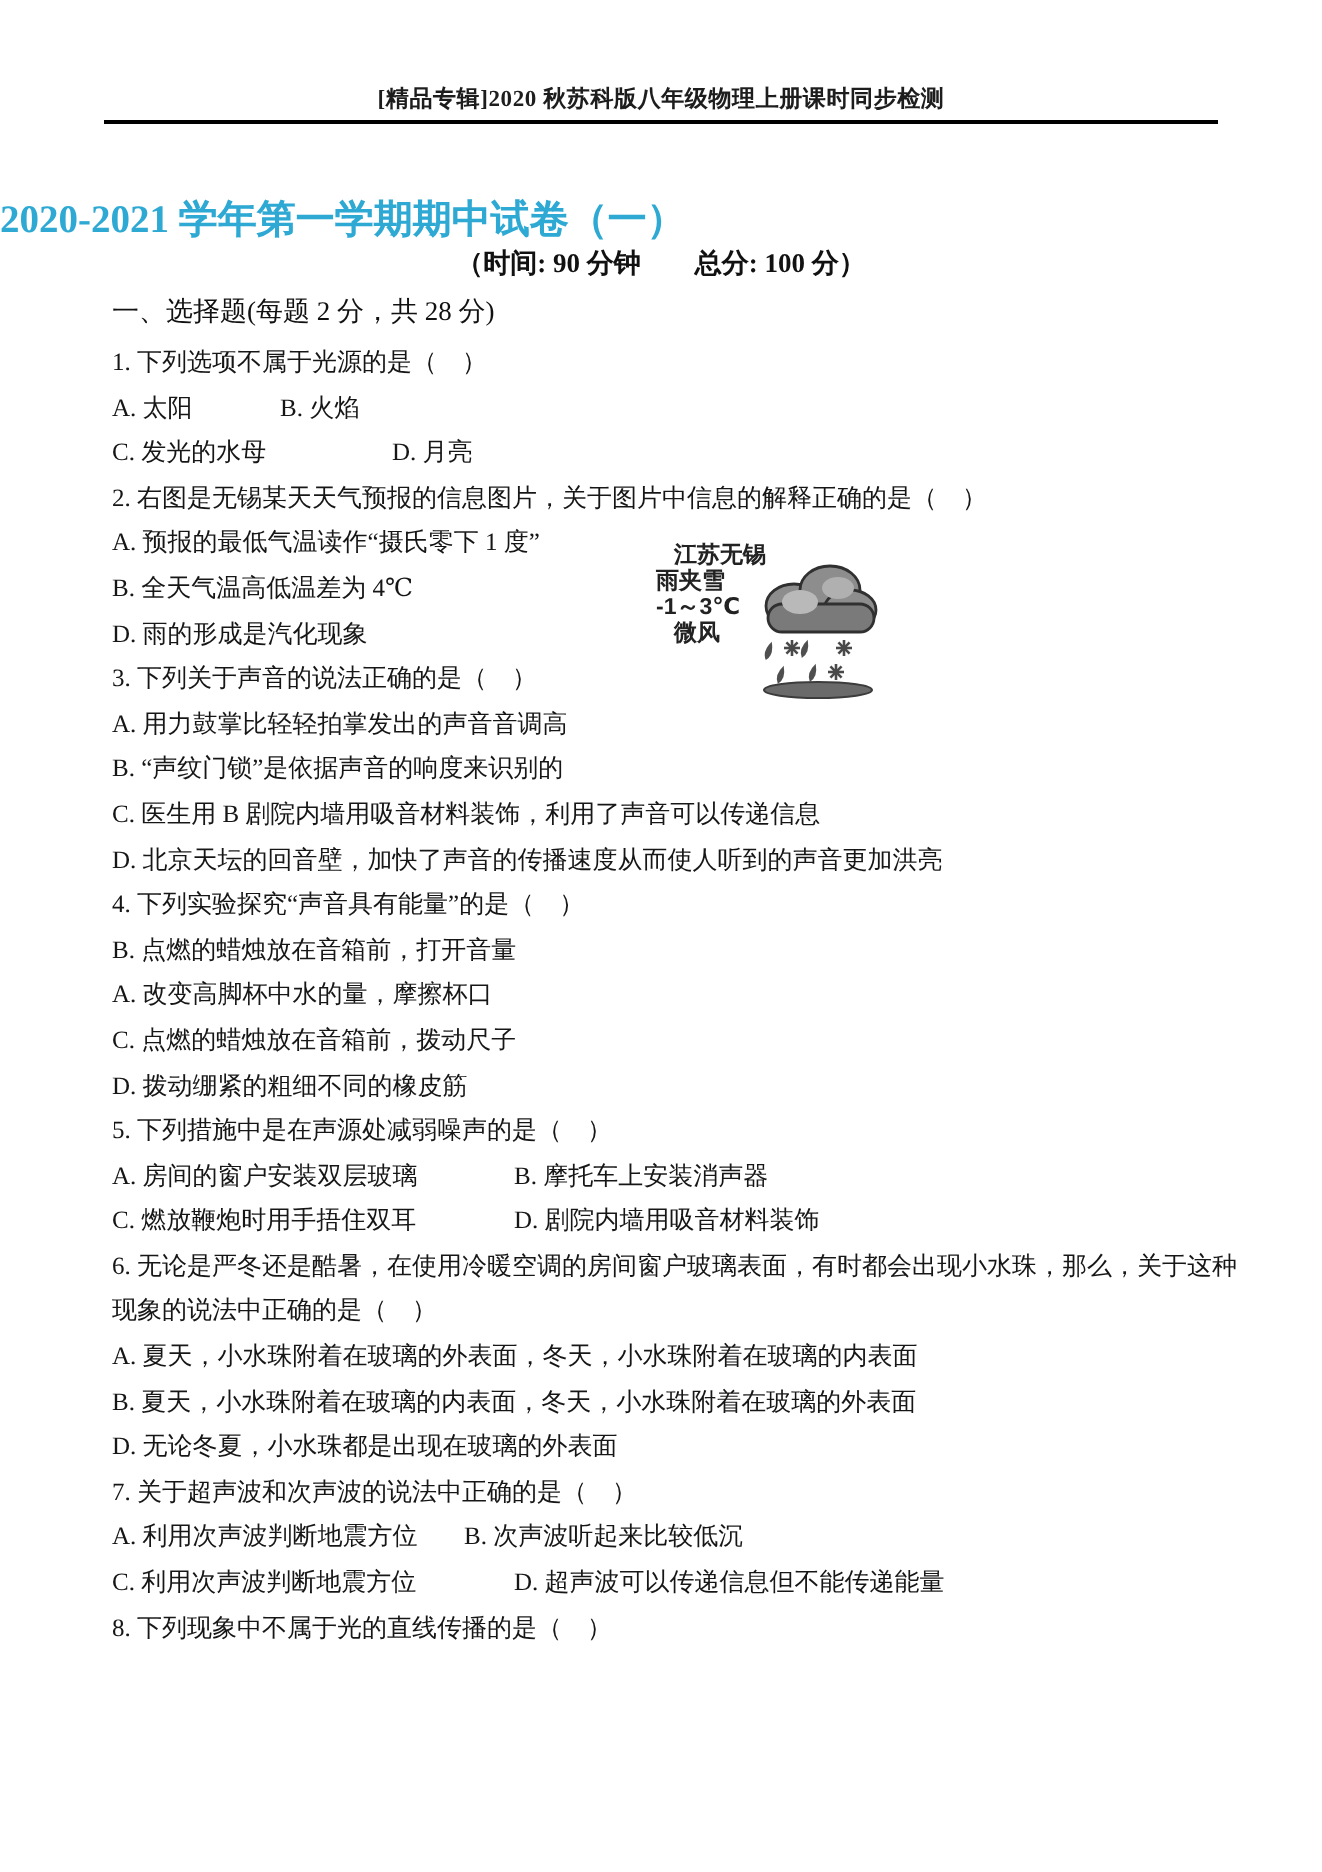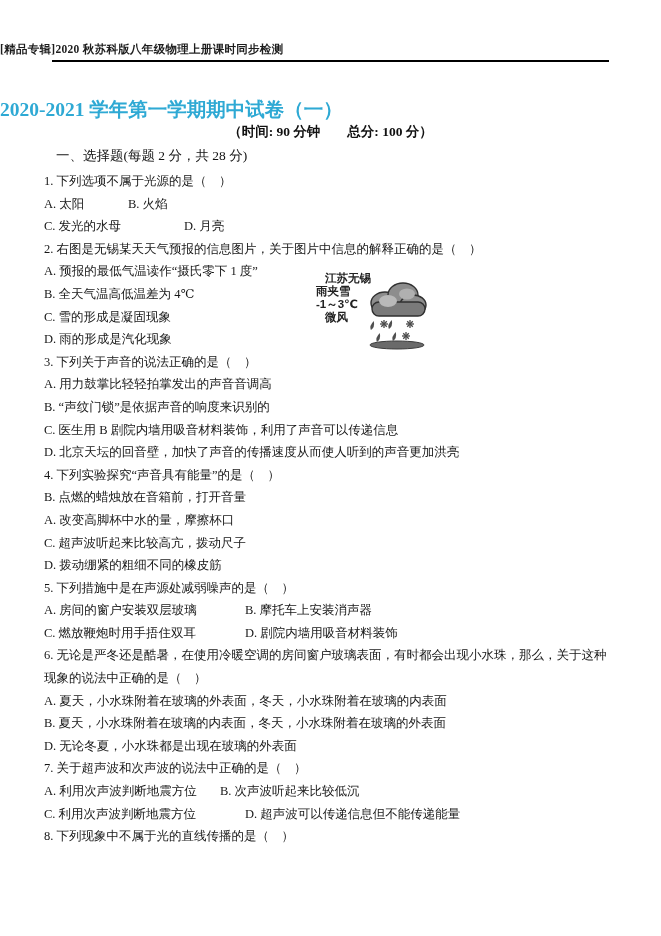--- a/index.html
+++ b/index.html
@@ -1,25 +1,25 @@
 <!DOCTYPE html>
 <html style="--title-color: #2ea9d4;"><head>
 <meta charset="utf-8">
 <style>
   html,body{margin:0;padding:0;background:#ffffff;}
   .page{
     position:relative;width:661px;height:936px;background:#fff;overflow:hidden;
     font-family:"Liberation Serif","DejaVu Serif",serif;color:#161616;
   }
-  .doc-header{padding-top:42px;font-size:11.5px;font-weight:700;color:#1d1d1d;letter-spacing:.3px;}
+  .doc-header{padding-top:42px;text-align:center;font-size:11.5px;font-weight:700;color:#1d1d1d;letter-spacing:.3px;}
   .header-rule{margin:3px 52px 0 52px;border:none;border-top:2px solid #000;height:0;}
   .title{margin:34px 0 0 0;text-align:left;font-size:19.5px;font-weight:700;color:var(--title-color,#2ea9d4);}
   .subtitle{text-align:center;font-size:13.5px;font-weight:700;color:#111;}
   .section-heading{margin:6px 50px 0 56px;font-size:13.5px;font-weight:400;color:#111;}
-  .content{position:relative;margin:5px 44px 0 44px;font-size:12.5px;}
+  .content{position:relative;margin:5px 44px 0 56px;font-size:12.5px;}
   .line{line-height:22.6px;height:22.6px;white-space:nowrap;}
   .cell{display:inline-block;}
   .w84{width:84px}.w140{width:140px}.w176{width:176px}.w201{width:201px}
   
   .weather{position:absolute;left:272px;top:99px;width:126px;height:84px;}
   .wx-text{position:absolute;left:0;top:3px;width:58px;font-family:"Liberation Sans","DejaVu Sans",sans-serif;
            font-size:11.5px;font-weight:700;line-height:13px;color:#222;white-space:nowrap;}
   .wx-ind{padding-left:9px;}
   .wx-sky{position:absolute;left:48px;top:10px;}
 </style>
@@ -39,33 +39,32 @@
 
   <div class="content">
 
     <div class="line">1. 下列选项不属于光源的是（　）</div>
     <div class="line"><span class="cell w84">A. 太阳</span><span>B. 火焰</span></div>
     <div class="line"><span class="cell w140">C. 发光的水母</span><span>D. 月亮</span></div>
 
     <div class="line">2. 右图是无锡某天天气预报的信息图片，关于图片中信息的解释正确的是（　）</div>
     <div class="line">A. 预报的最低气温读作“摄氏零下 1 度”</div>
     <div class="line">B. 全天气温高低温差为 4℃</div>
-    <div class="line">C. 雪的形成是凝固现象</div>
     <div class="line">D. 雨的形成是汽化现象</div>
 
     <div class="line">3. 下列关于声音的说法正确的是（　）</div>
     <div class="line">A. 用力鼓掌比轻轻拍掌发出的声音音调高</div>
     <div class="line">B. “声纹门锁”是依据声音的响度来识别的</div>
     <div class="line">C. 医生用 B 剧院内墙用吸音材料装饰，利用了声音可以传递信息</div>
     <div class="line">D. 北京天坛的回音壁，加快了声音的传播速度从而使人听到的声音更加洪亮</div>
 
     <div class="line">4. 下列实验探究“声音具有能量”的是（　）</div>
     <div class="line">B. 点燃的蜡烛放在音箱前，打开音量</div>
     <div class="line">A. 改变高脚杯中水的量，摩擦杯口</div>
-    <div class="line">C. 超声波听起来比较高亢，拨动尺子</div>
+    <div class="line">C. 点燃的蜡烛放在音箱前，拨动尺子</div>
     <div class="line">D. 拨动绷紧的粗细不同的橡皮筋</div>
 
     <div class="line">5. 下列措施中是在声源处减弱噪声的是（　）</div>
     <div class="line"><span class="cell w201">A. 房间的窗户安装双层玻璃</span><span>B. 摩托车上安装消声器</span></div>
     <div class="line"><span class="cell w201">C. 燃放鞭炮时用手捂住双耳</span><span>D. 剧院内墙用吸音材料装饰</span></div>
 
     <div class="line">6. 无论是严冬还是酷暑，在使用冷暖空调的房间窗户玻璃表面，有时都会出现小水珠，那么，关于这种</div>
     <div class="line">现象的说法中正确的是（　）</div>
     <div class="line">A. 夏天，小水珠附着在玻璃的外表面，冬天，小水珠附着在玻璃的内表面</div>
     <div class="line">B. 夏天，小水珠附着在玻璃的内表面，冬天，小水珠附着在玻璃的外表面</div>

